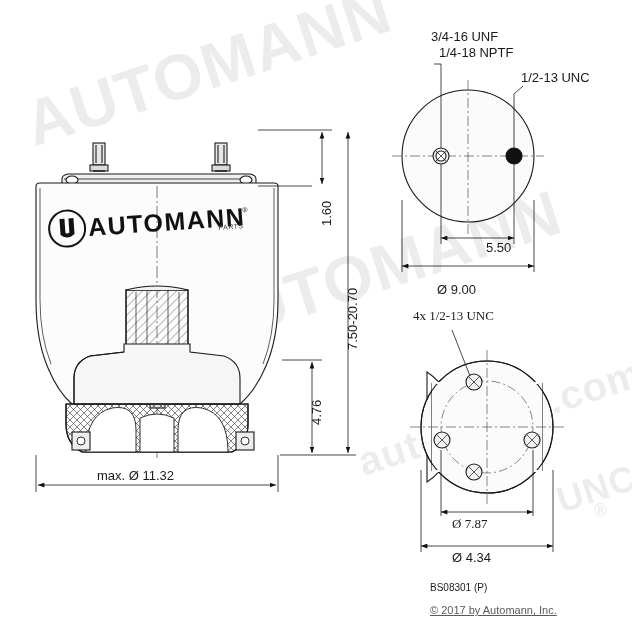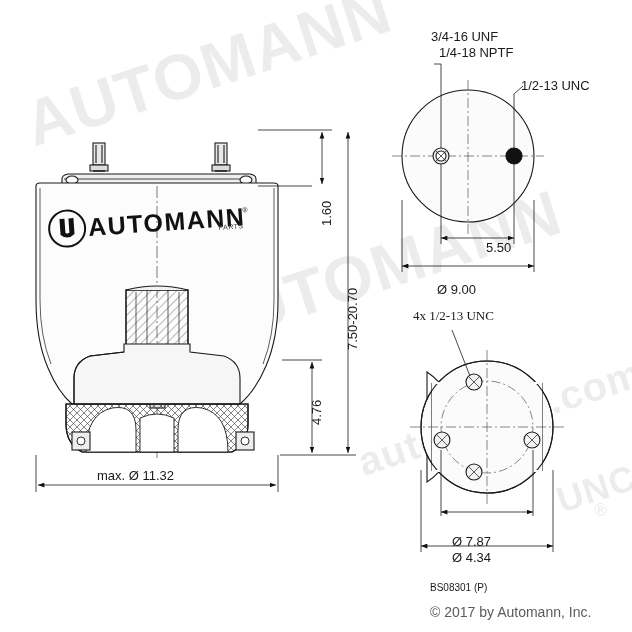--- a/index.html
+++ b/index.html
@@ -28,23 +28,24 @@
     font-size: 13px;
     color: #1a1a1a;
     white-space: nowrap;
   }
   .lbl.vert {
     transform-origin: 0 0;
     transform: rotate(-90deg);
   }
   .copyright {
     position: absolute;
-    font-size: 14px;
+    font-size: 11px;
     color: #5a5a5a;
     white-space: nowrap;
+    text-decoration: underline;
   }
   .wm {
     position: absolute;
     font-family: "Liberation Sans", sans-serif;
     font-weight: bold;
     color: #000;
     opacity: 0.07;
     white-space: nowrap;
     pointer-events: none;
     letter-spacing: 1px;
@@ -317,25 +318,25 @@
   <div class="lbl vert" style="left:319px; top:226px;">1.60</div>
 
   <div class="lbl vert" style="left:345px; top:350px;">7.50-20.70</div>
 
   <div class="lbl vert" style="left:309px; top:425px;">4.76</div>
 
   <div class="lbl" style="left:97px; top:468px;">max. Ø 11.32</div>
 
   <div class="lbl" style="left:431px; top:29px;">3/4-16 UNF</div>
   <div class="lbl" style="left:431px; top:45px;margin-left:8px;">1/4-18 NPTF</div>
-  <div class="lbl" style="left:521px; top:78px;">1/2-13 UNC</div>
+  <div class="lbl" style="left:521px; top:70px;">1/2-13 UNC</div>
 
   <div class="lbl" style="left:458px; top:240px;margin-left:28px;">5.50</div>
   <div class="lbl" style="left:437px; top:282px;">Ø 9.00</div>
 
   <div class="lbl" style="left:413px; top:308px;font-family:Liberation Serif, serif;">4x 1/2-13 UNC</div>
-  <div class="lbl" style="left:452px; top:534px;">Ø 7.87</div>
+  <div class="lbl" style="left:452px; top:516px;font-family:Liberation Serif, serif;">Ø 7.87</div>
   <div class="lbl" style="left:452px; top:550px;">Ø 4.34</div>
 
   <div class="lbl" style="left:430px; top:582px; font-size:10px;">BS08301 (P)</div>
   <div class="copyright" style="left:430px; top:604px;">© 2017 by Automann, Inc.</div>
 
 </div>
 
 </body></html>

